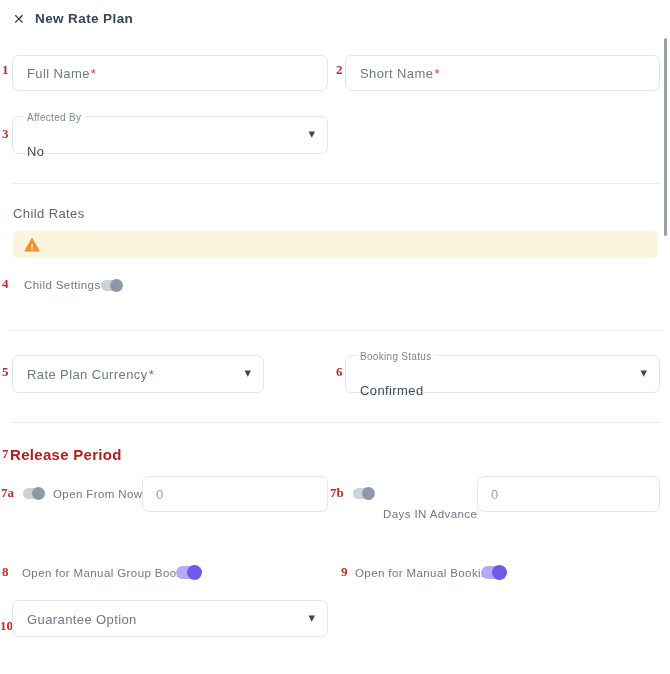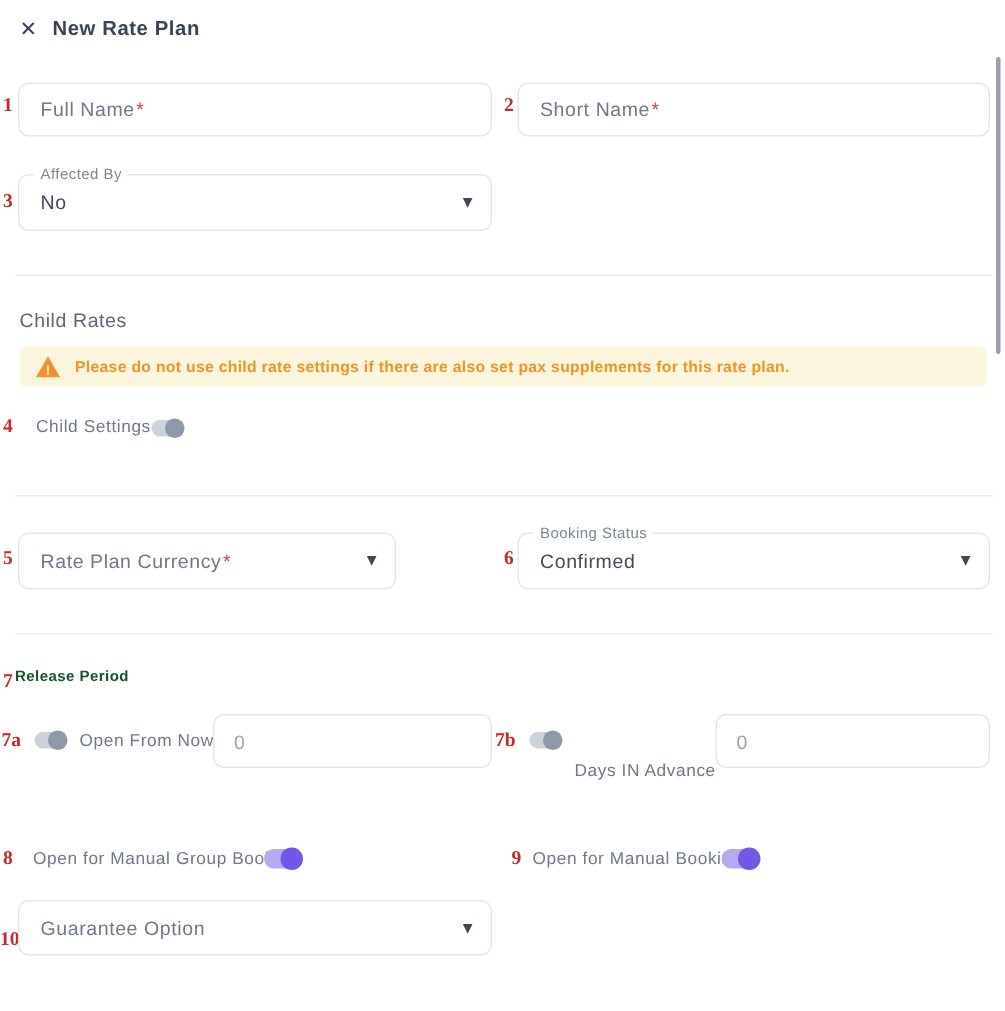--- a/index.html
+++ b/index.html
@@ -18,39 +18,39 @@
     color:#3a4356; letter-spacing:.4px; line-height:16px;
   }
   
   .box {
     position:absolute; border:1px solid #e3e6ea; border-radius:7px; background:#fff;
   }
   .box .ph {
     position:absolute; left:14px; top:50%; transform:translateY(-50%);
     font-size:13px; color:#6e7888; letter-spacing:.4px; white-space:nowrap;
   }
-  .box .val { color:#414a5c; }
+  .box .val { color:#414a5c;margin-top:16px; }
   .req { color:#e53945; margin-left:1px; }
   .float-label {
     position:absolute; left:10px; top:0; transform:translateY(-50%);
     background:#fff; padding:0 4px; font-size:10px; color:#7c8694;
     letter-spacing:.3px; white-space:nowrap;
   }
   .caret {
     position:absolute; right:12px; top:50%; transform:translateY(-58%);
     font-size:13px; color:#3f4756; line-height:1;
   }
   
   .divider { position:absolute; left:10px; width:652px; height:1px; background:#ececee; }
   
   .section-label {
     position:absolute; font-size:13px; color:#5d6675; letter-spacing:.4px;
   }
   .section-heading {
-    position:absolute; font-size:10px; font-weight:700; color:#14532d; letter-spacing:.3px;
+    position:absolute; font-size:15px; font-weight:700; color:#b91c1c; letter-spacing:.3px;
   }
   
   .warning {
     position:absolute; background:#fcf5de; border-radius:5px; display:flex;
     align-items:center; padding-left:11px;
   }
   .warn-tri {
     position:relative; width:16px; height:14px; background:#f0912d;
     clip-path:polygon(50% 0, 100% 100%, 0 100%); flex:0 0 16px;
   }
@@ -130,21 +130,20 @@
   </div>
 
   <div class="divider" style="top:183px"></div>
 
   <div class="section-label" style="left:13px;top:206px">Child Rates</div>
 
   <div class="warning" style="left:13px;top:231px;width:645px;height:27px">
     <span class="warn-tri">
         <i>!</i>
       </span>
-    <span class="warn-text">Please do not use child rate settings if there are also set pax supplements for this rate plan.</span>
   </div>
 
   <span class="field-label" style="left:24px;top:279px">Child Settings</span>
   <span class="toggle small" style="left:101px;top:280px" data-state="off">
       <i class="track"></i>
       <i class="thumb"></i>
     </span>
 
   <div class="divider" style="top:330px"></div>
 

